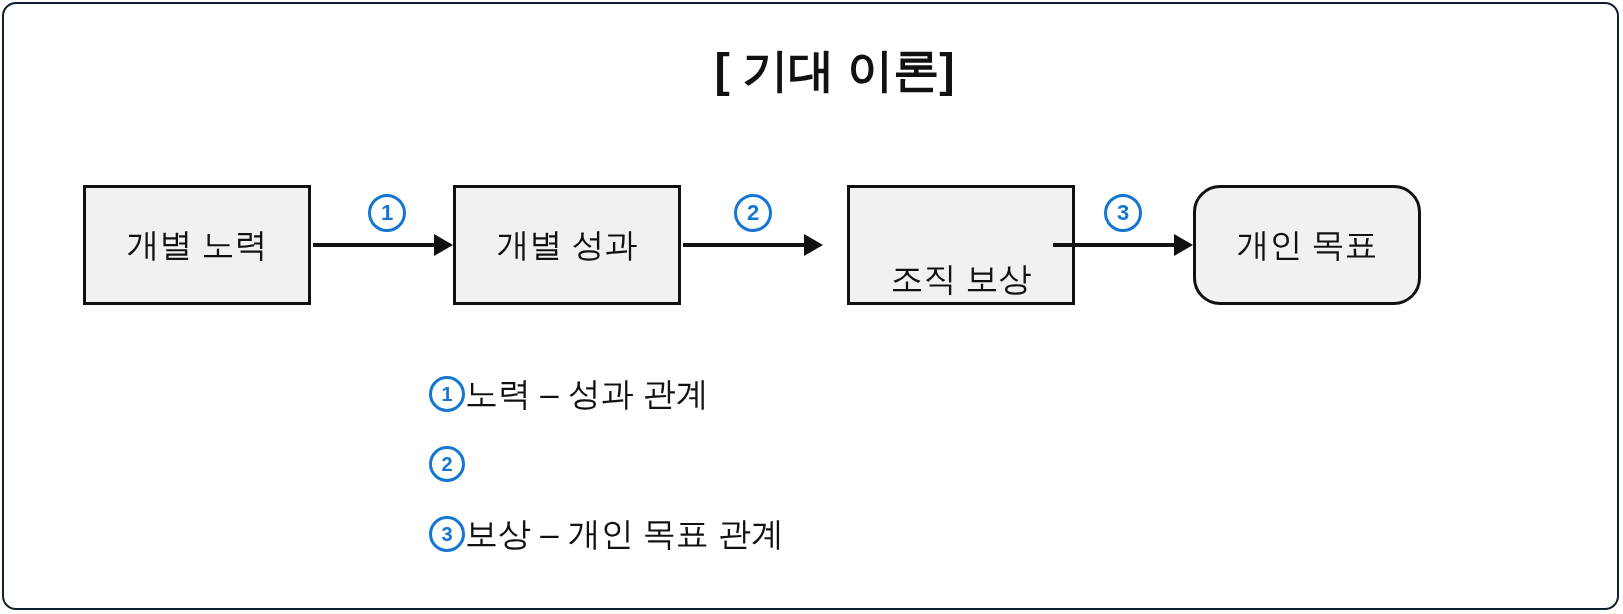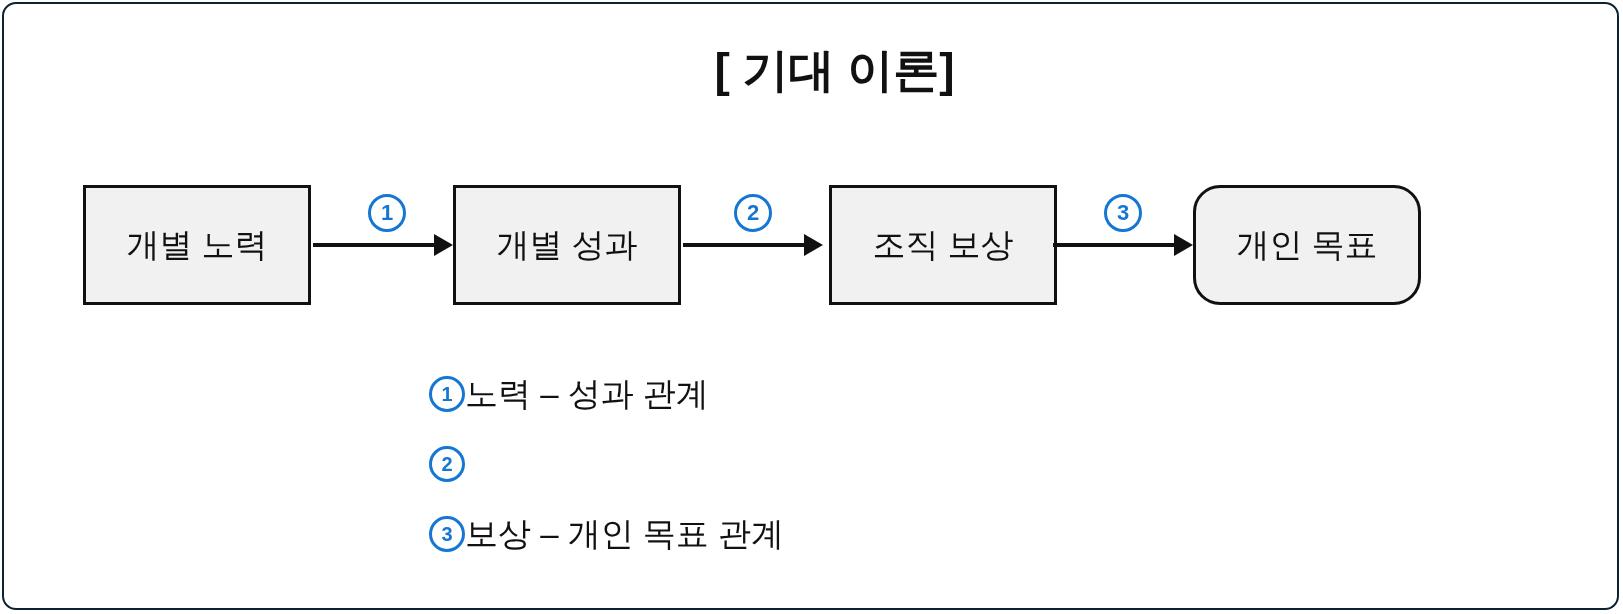--- a/index.html
+++ b/index.html
@@ -44,21 +44,21 @@
     justify-content: center;
   }
   .node-label {
     font-size: 33px;
     font-weight: 500;
     color: #111111;
     white-space: nowrap;
   }
   .node-1 { left: 79px; }
   .node-2 { left: 449px; }
-  .node-3 { left: 825px; }
+  .node-3 { left: 843px; align-items: flex-end; }
   .node-4 { left: 1189px; border-radius: 27px; }
 
   .arrow {
     position: absolute;
     top: 239px;
     height: 4px;
     background: #111111;
   }
   .arrow .head {
     position: absolute;

